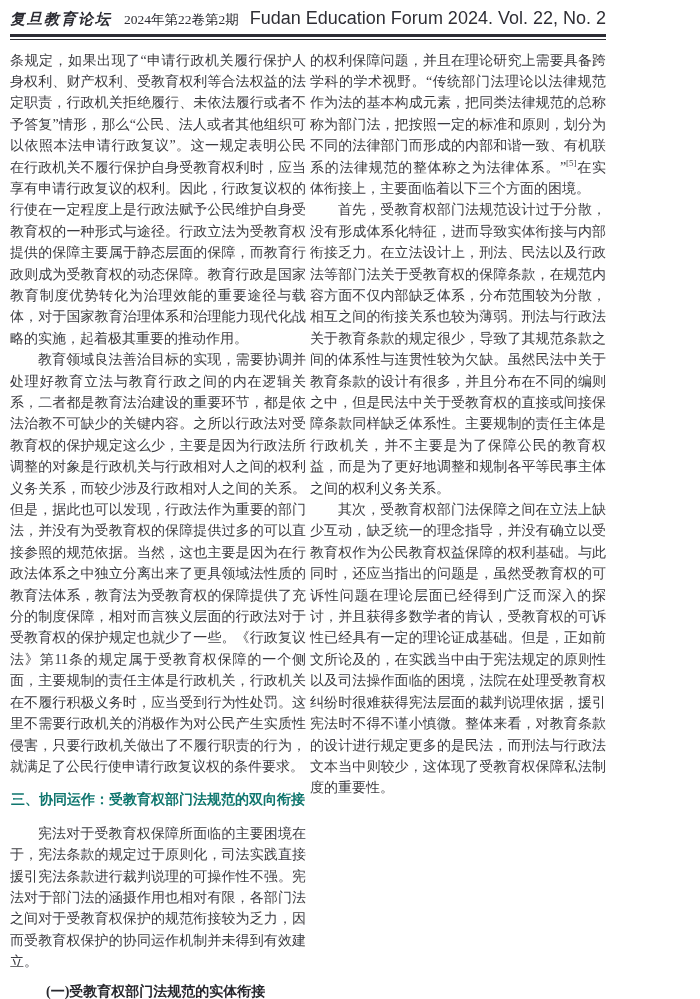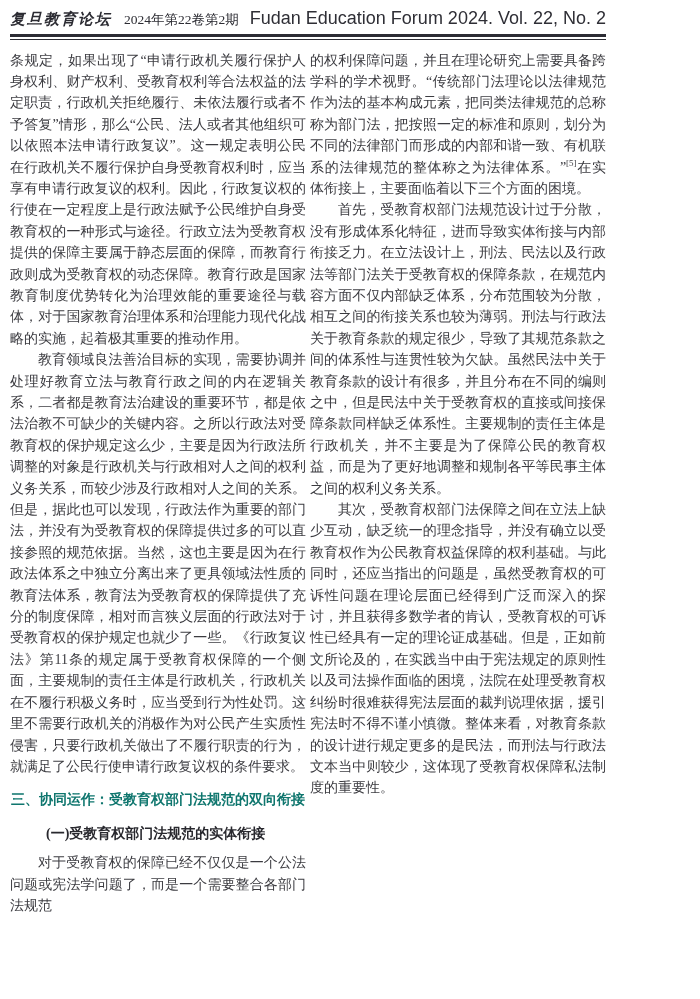--- a/index.html
+++ b/index.html
@@ -84,20 +84,21 @@
     <div class="rule-thick"></div>
     <div class="rule-thin"></div>
   </div>
 
   <main class="columns">
 
     <section class="col">
       <p class="p-cont">条规定，如果出现了“申请行政机关履行保护人身权利、财产权利、受教育权利等合法权益的法定职责，行政机关拒绝履行、未依法履行或者不予答复”情形，那么“公民、法人或者其他组织可以依照本法申请行政复议”。这一规定表明公民在行政机关不履行保护自身受教育权利时，应当享有申请行政复议的权利。因此，行政复议权的行使在一定程度上是行政法赋予公民维护自身受教育权的一种形式与途径。行政立法为受教育权提供的保障主要属于静态层面的保障，而教育行政则成为受教育权的动态保障。教育行政是国家教育制度优势转化为治理效能的重要途径与载体，对于国家教育治理体系和治理能力现代化战略的实施，起着极其重要的推动作用。</p>
       <p class="p-indent">教育领域良法善治目标的实现，需要协调并处理好教育立法与教育行政之间的内在逻辑关系，二者都是教育法治建设的重要环节，都是依法治教不可缺少的关键内容。之所以行政法对受教育权的保护规定这么少，主要是因为行政法所调整的对象是行政机关与行政相对人之间的权利义务关系，而较少涉及行政相对人之间的关系。但是，据此也可以发现，行政法作为重要的部门法，并没有为受教育权的保障提供过多的可以直接参照的规范依据。当然，这也主要是因为在行政法体系之中独立分离出来了更具领域法性质的教育法体系，教育法为受教育权的保障提供了充分的制度保障，相对而言狭义层面的行政法对于受教育权的保护规定也就少了一些。《行政复议法》第11条的规定属于受教育权保障的一个侧面，主要规制的责任主体是行政机关，行政机关在不履行积极义务时，应当受到行为性处罚。这里不需要行政机关的消极作为对公民产生实质性侵害，只要行政机关做出了不履行职责的行为，就满足了公民行使申请行政复议权的条件要求。</p>
       <h2 class="sec-heading">三、协同运作：受教育权部门法规范的双向衔接</h2>
+      <p class="p-indent">宪法对于受教育权保障所面临的主要困境在于，宪法条款的规定过于原则化，司法实践直接援引宪法条款进行裁判说理的可操作性不强。宪法对于部门法的涵摄作用也相对有限，各部门法之间对于受教育权保护的规范衔接较为乏力，因而受教育权保护的协同运作机制并未得到有效建立。</p>
       <h3 class="sub-heading">(一)受教育权部门法规范的实体衔接</h3>
       <p class="p-indent">对于受教育权的保障已经不仅仅是一个公法问题或宪法学问题了，而是一个需要整合各部门法规范</p>
     </section>
 
     <section class="col">
       <p class="p-cont"><span>的权利保障问题，并且在理论研究上需要具备跨学科的学术视野。“传统部门法理论以法律规范作为法的基本构成元素，把同类法律规范的总称称为部门法，把按照一定的标准和原则，划分为不同的法律部门而形成的内部和谐一致、有机联系的法律规范的整体称之为法律体系。”</span><sup class="ref">[5]</sup><span>在实体衔接上，主要面临着以下三个方面的困境。</span></p>
       <p class="p-indent">首先，受教育权部门法规范设计过于分散，没有形成体系化特征，进而导致实体衔接与内部衔接乏力。在立法设计上，刑法、民法以及行政法等部门法关于受教育权的保障条款，在规范内容方面不仅内部缺乏体系，分布范围较为分散，相互之间的衔接关系也较为薄弱。刑法与行政法关于教育条款的规定很少，导致了其规范条款之间的体系性与连贯性较为欠缺。虽然民法中关于教育条款的设计有很多，并且分布在不同的编则之中，但是民法中关于受教育权的直接或间接保障条款同样缺乏体系性。主要规制的责任主体是行政机关，并不主要是为了保障公民的教育权益，而是为了更好地调整和规制各平等民事主体之间的权利义务关系。</p>
       <p class="p-indent">其次，受教育权部门法保障之间在立法上缺少互动，缺乏统一的理念指导，并没有确立以受教育权作为公民教育权益保障的权利基础。与此同时，还应当指出的问题是，虽然受教育权的可诉性问题在理论层面已经得到广泛而深入的探讨，并且获得多数学者的肯认，受教育权的可诉性已经具有一定的理论证成基础。但是，正如前文所论及的，在实践当中由于宪法规定的原则性以及司法操作面临的困境，法院在处理受教育权纠纷时很难获得宪法层面的裁判说理依据，援引宪法时不得不谨小慎微。整体来看，对教育条款的设计进行规定更多的是民法，而刑法与行政法文本当中则较少，这体现了受教育权保障私法制度的重要性。</p>
     </section>
 

